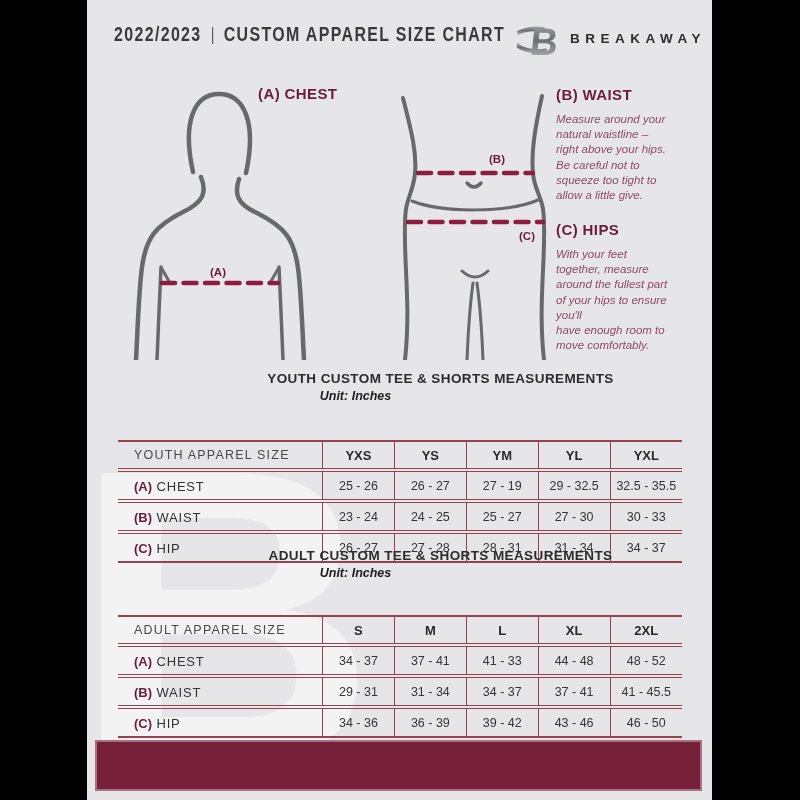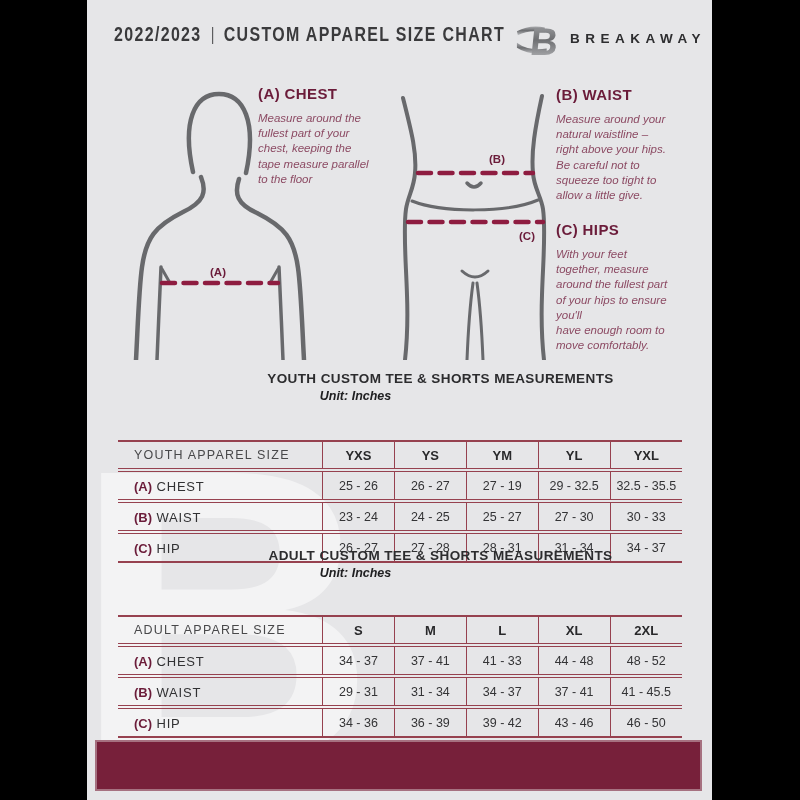--- a/index.html
+++ b/index.html
@@ -122,25 +122,20 @@
     <path d="M22 111 C52 123 118 123 148 110" stroke-width="3"></path>
     <line class="dash" x1="18" y1="132" x2="153" y2="132" stroke-width="4.5" stroke-dasharray="13 8.5"></line>
     <text x="137" y="150">(C)</text>
     <path d="M72 181 Q85 193 98 181" stroke-width="3"></path>
     <path d="M83 193 C80 215 78 245 77 270" stroke-width="3"></path>
     <path d="M87 193 C90 215 92 245 93 270" stroke-width="3"></path>
   </svg>
 
   <div id="instr-chest" class="instr abs">
     <h3>(A) CHEST</h3>
-    <p>Measure around the
-fullest part of your
-chest, keeping the
-tape measure parallel
-to the floor</p>
   </div>
   <div id="instr-waist" class="instr abs">
     <h3>(B) WAIST</h3>
     <p>Measure around your
 natural waistline –
 right above your hips.
 Be careful not to
 squeeze too tight to
 allow a little give.</p>
   </div>

